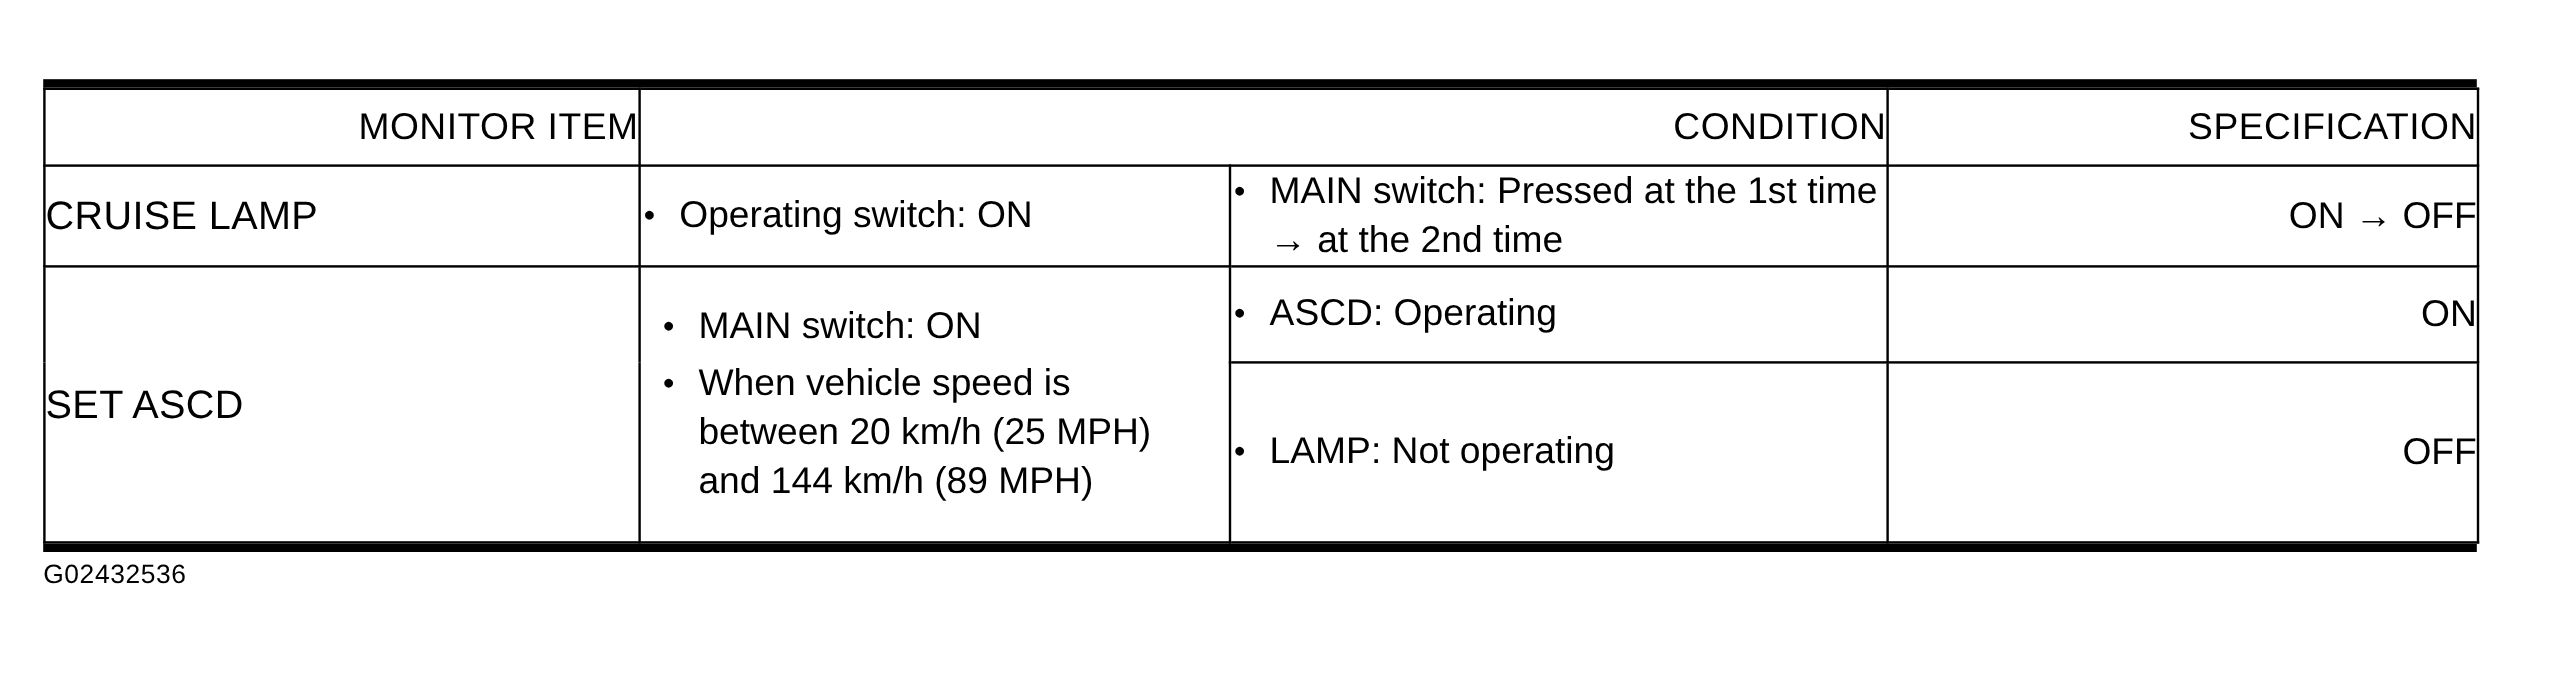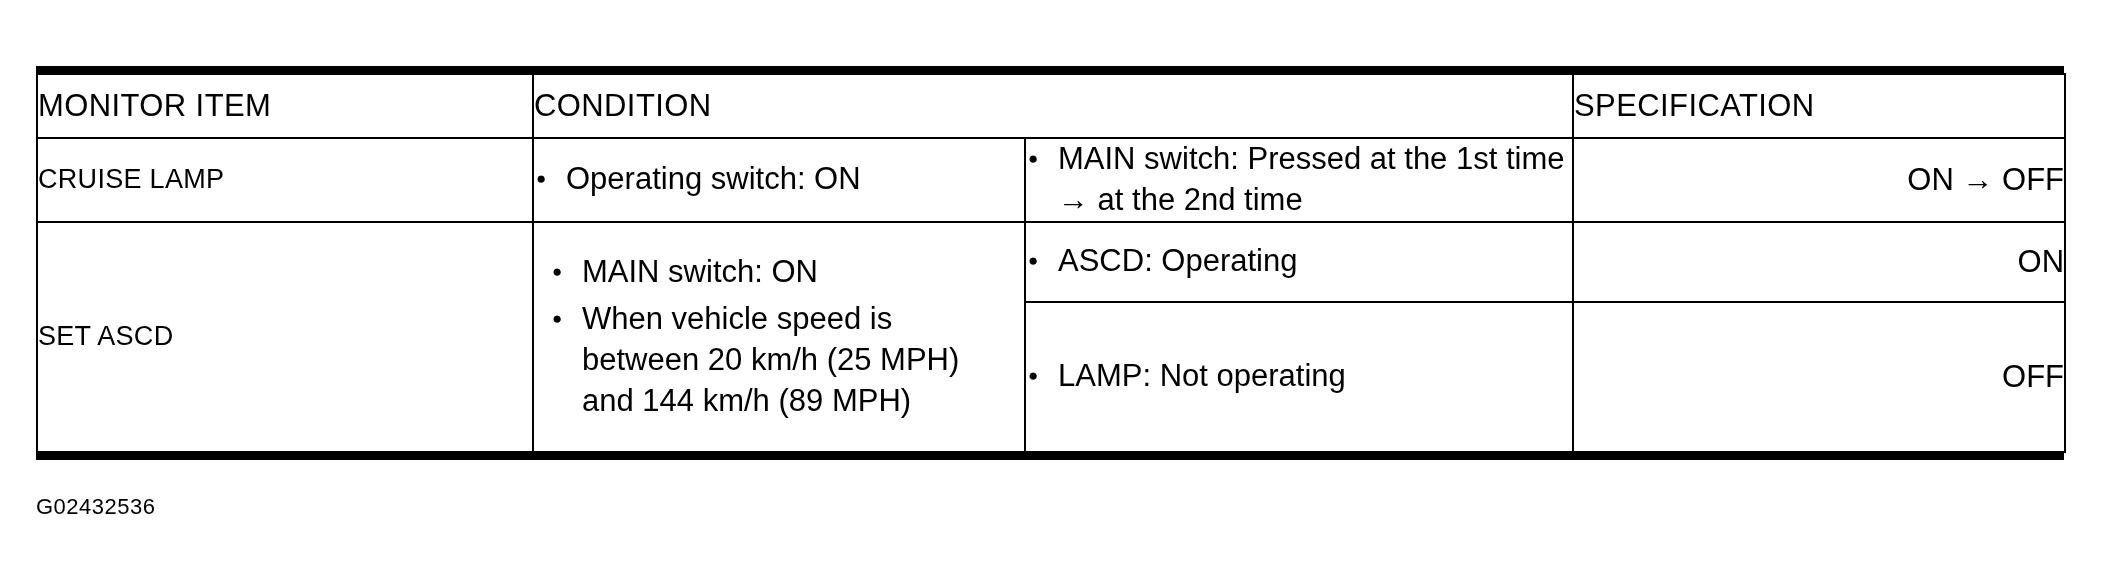--- a/index.html
+++ b/index.html
@@ -45,29 +45,29 @@
     background: #000000;
     margin: 0 0 0 0;
   }
   .rule-bottom {
     width: 2028px;
     height: 7px;
     background: #000000;
   }
 
   .hdr-cell {
-    text-align: left;
+    text-align: right;
     height: 62px;
     font-size: 31px;
     letter-spacing: 0.4px;
   }
 
   .item-cell {
     padding-left: 30px;
-    font-size: 27px;
+    font-size: 33px;
     letter-spacing: 0.3px;
   }
 
   .cond-cell {
     padding: 12px 18px 12px 22px;
     font-size: 31px;
   }
 
   .spec-cell {
     text-align: right;
@@ -107,21 +107,20 @@
     font-size: 17px;
     line-height: 2.4;
   }
 
   .caption {
     position: absolute;
     left: 36px;
     top: 466px;
     font-size: 22px;
     letter-spacing: 0.5px;
-    margin-top: 28px;
   }
 </style>
 </head>
 <body>
 
 <div class="doc">
 
   <div class="rule-top"></div>
 
   <table class="spec-table">

